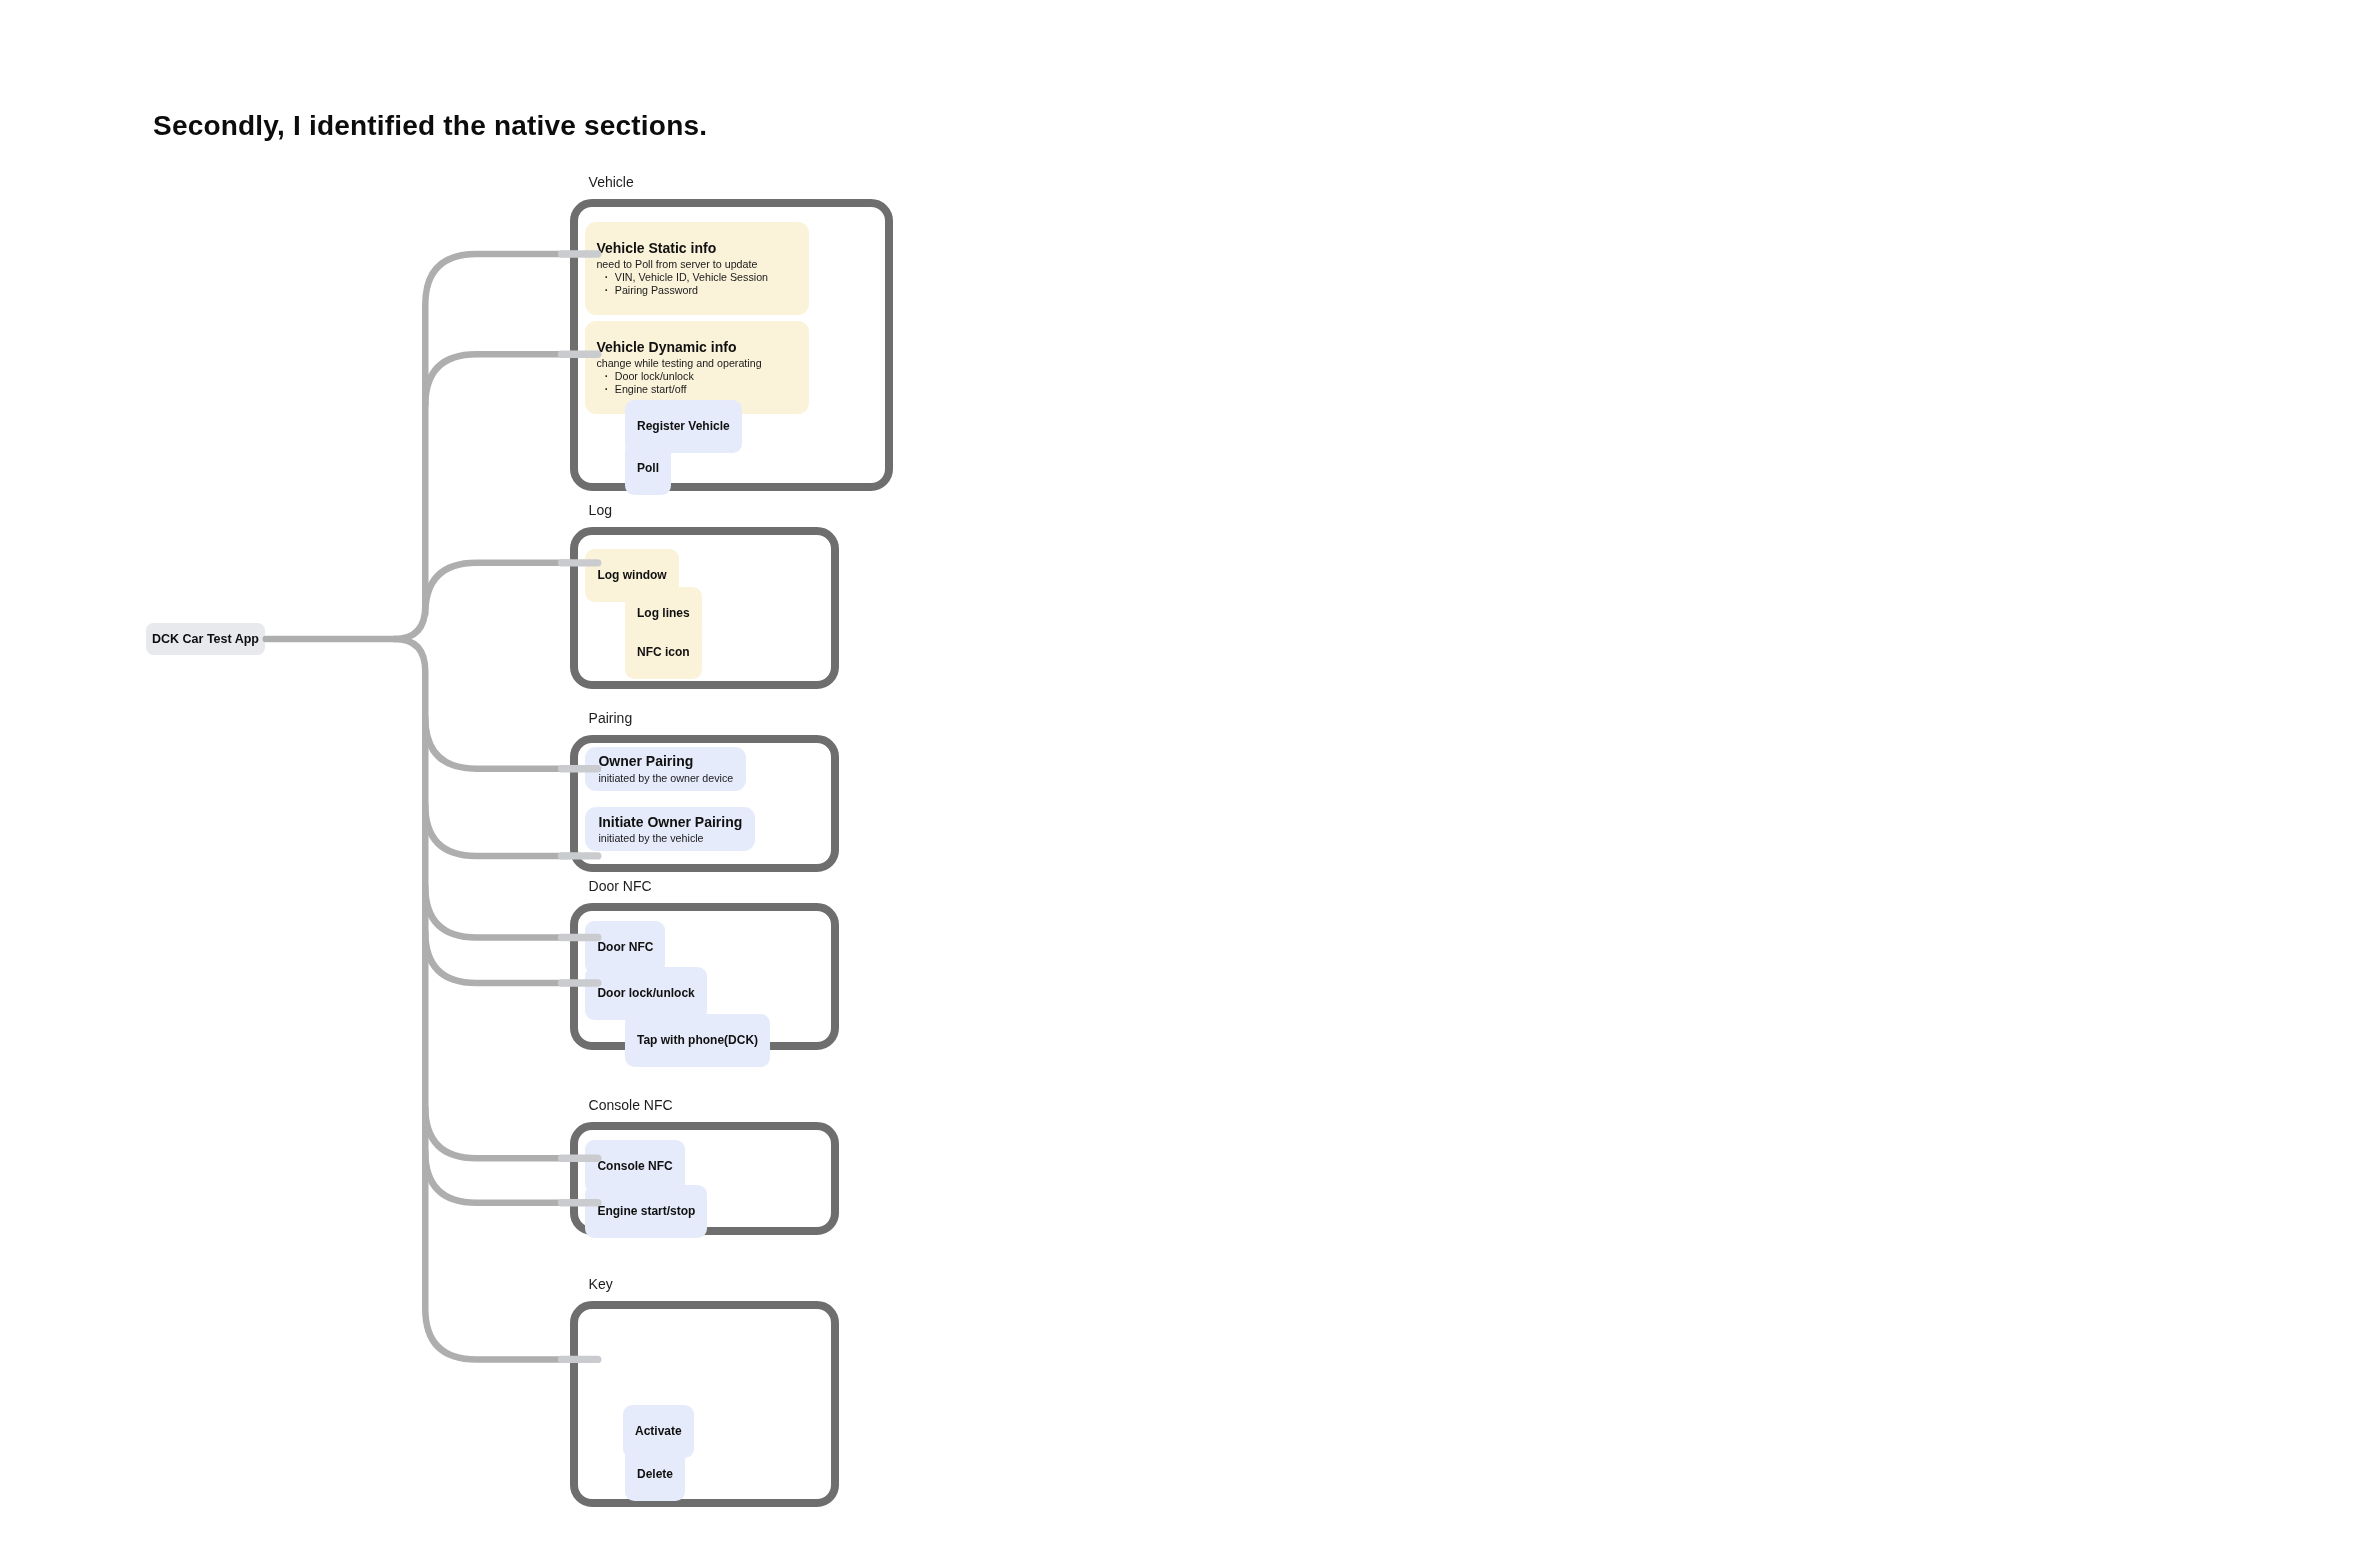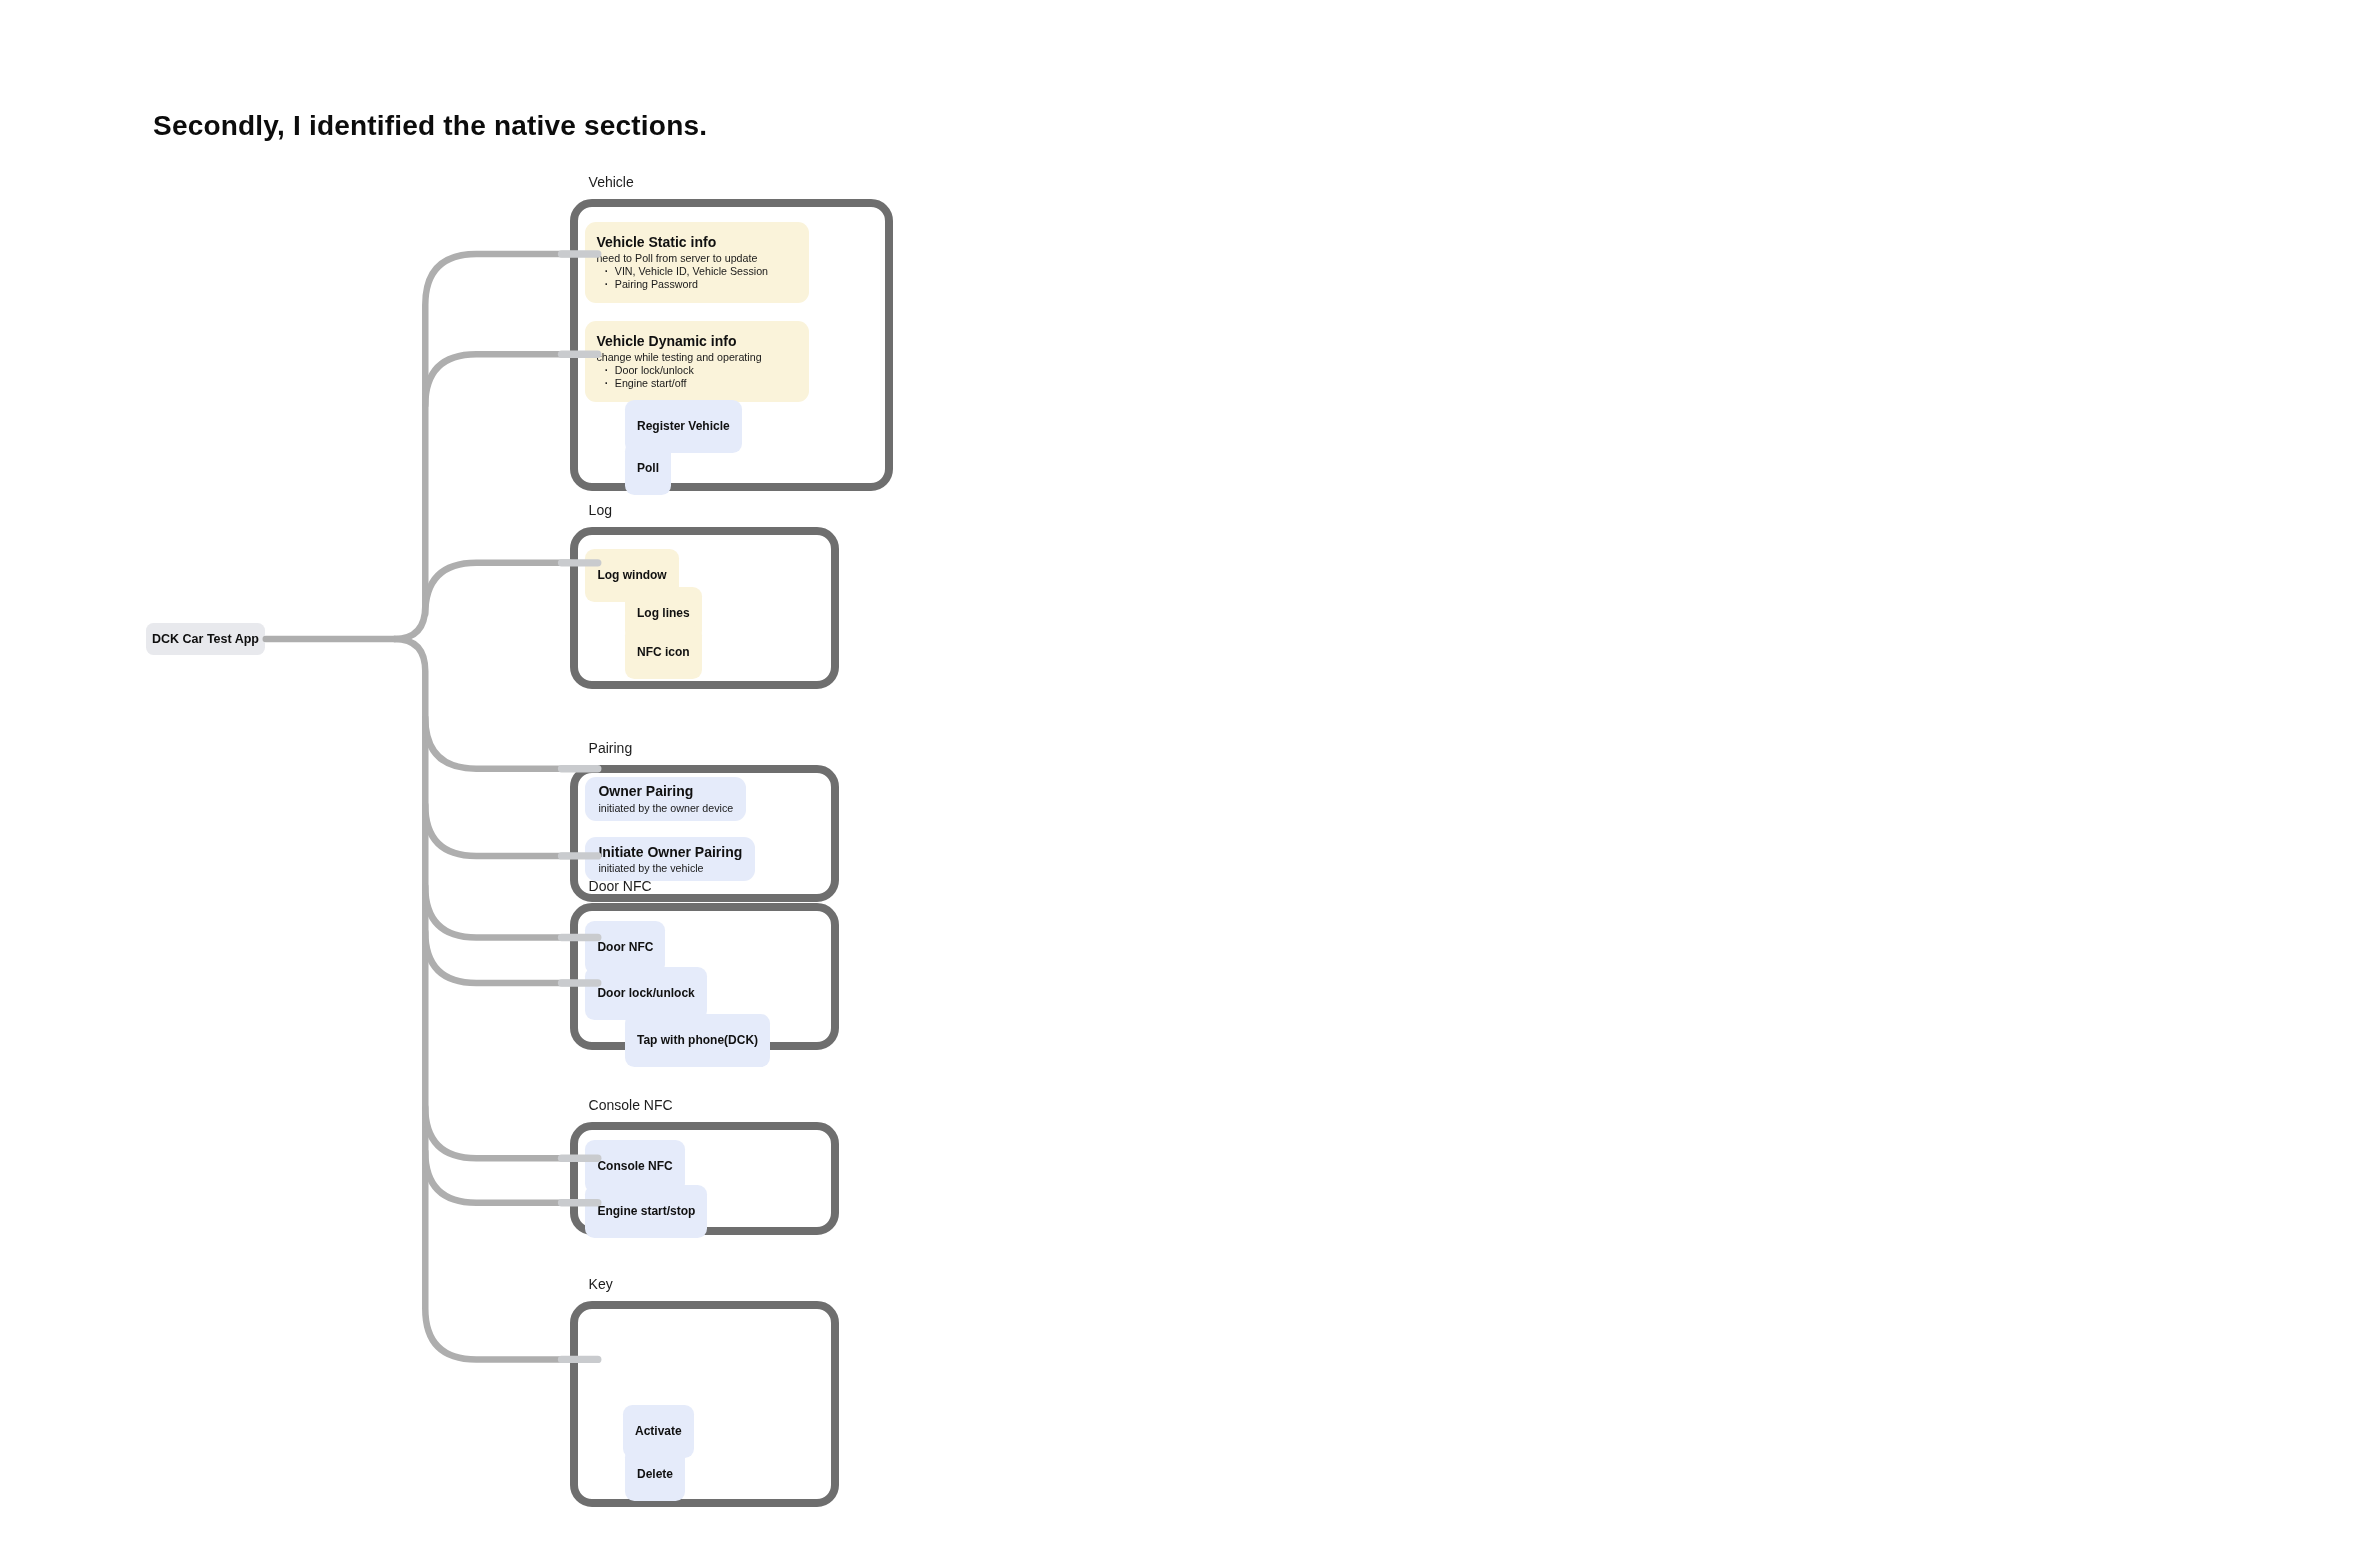--- a/index.html
+++ b/index.html
@@ -32,21 +32,21 @@
     font-size:14px;line-height:16.7px;color:#1d1d1d;white-space:nowrap;
   }
   .group-box{
     position:absolute;left:0;top:0;right:0;bottom:0;
     background:#ffffff;
     border:8.3px solid var(--box-border,#6e6e6e);
     border-radius:22px;
   }
   .card{
     position:absolute;border-radius:11px;background:var(--card-yellow,#faf3da);
-    padding:12px 11px;box-sizing:border-box;
+    padding:18px 11px;box-sizing:border-box;
   }
   .card-title{font-size:14px;line-height:17.6px;font-weight:bold;color:#101010;white-space:nowrap;}
   .card-sub{font-size:10.7px;line-height:13px;color:#1a1a1a;white-space:nowrap;margin-top:0.9px;}
   .bullet{
     font-size:10.7px;line-height:13px;color:#1a1a1a;white-space:nowrap;padding-left:8.3px;
   }
   .bullet::before{content:"\00B7";font-weight:bold;margin-right:6.5px;}
   .feature{
     position:absolute;border-radius:11px;background:var(--card-blue,#e5ebfa);
     padding:6.5px 13px;box-sizing:border-box;white-space:nowrap;
@@ -119,21 +119,21 @@
 
   <div class="group" style="left:570px;top:527px;width:269px;height:162px;">
     <div class="group-label">Log</div>
     <div class="group-box">
       <div class="chip yellow" style="left:7.4px;top:14px;">Log window</div>
       <div class="chip yellow" style="left:47px;top:52px;">Log lines</div>
       <div class="chip yellow" style="left:47px;top:91px;">NFC icon</div>
     </div>
   </div>
 
-  <div class="group" style="left:570px;top:735px;width:269px;height:137px;margin-top:30px;">
+  <div class="group" style="left:570px;top:735px;width:269px;height:137px;">
     <div class="group-label">Pairing</div>
     <div class="group-box">
       <div class="feature" style="left:7.4px;top:3.7px;">
         <div class="card-title">Owner Pairing</div>
         <div class="card-sub">initiated by the owner device</div>
       </div>
       <div class="feature" style="left:7.4px;top:64px;">
         <div class="card-title">Initiate Owner Pairing</div>
         <div class="card-sub">initiated by the vehicle</div>
       </div>

